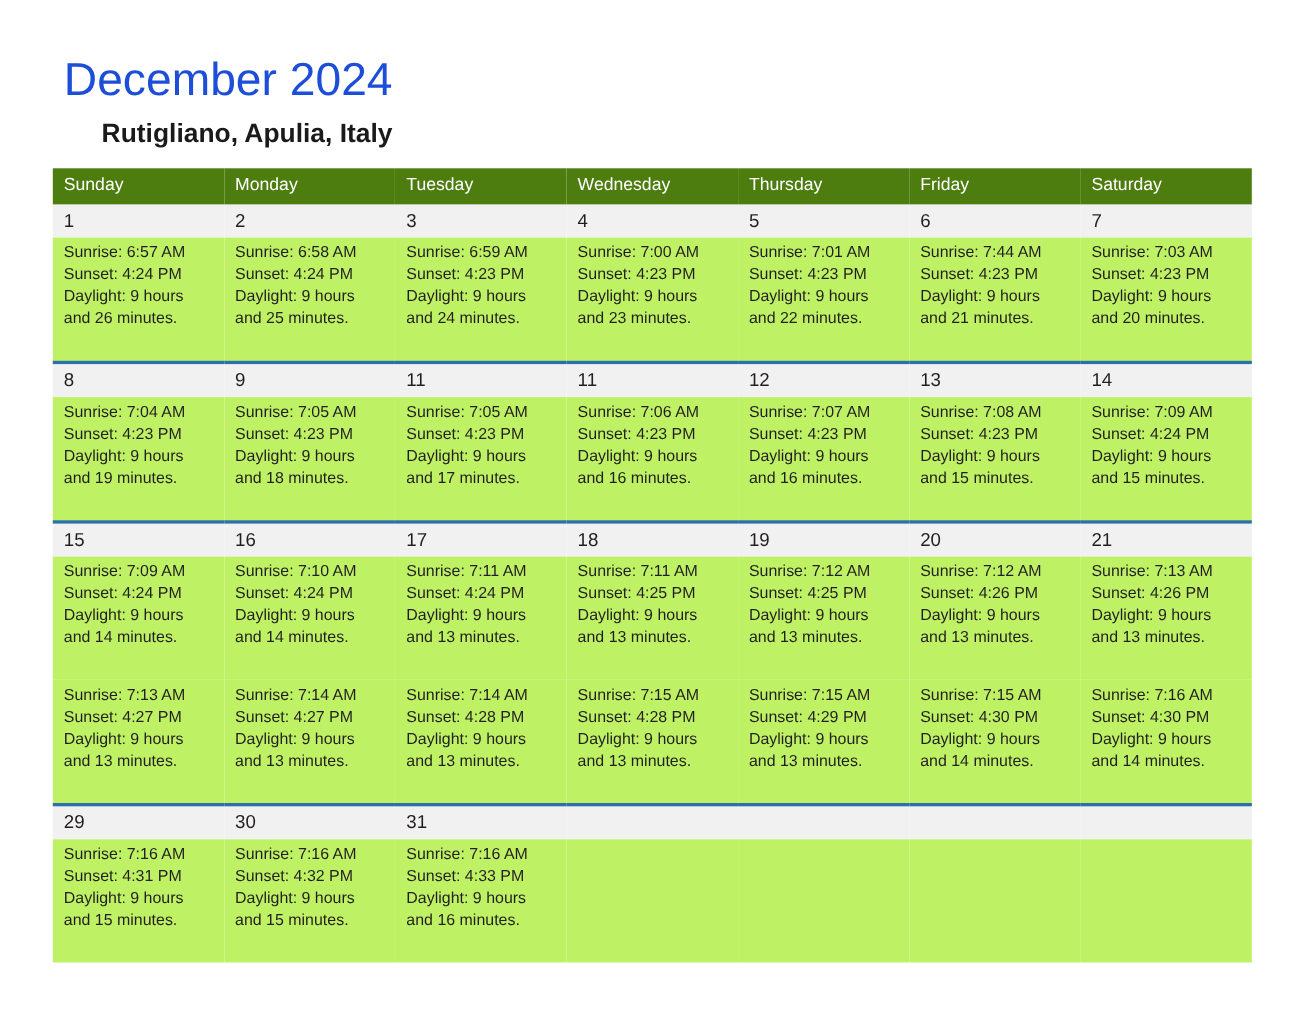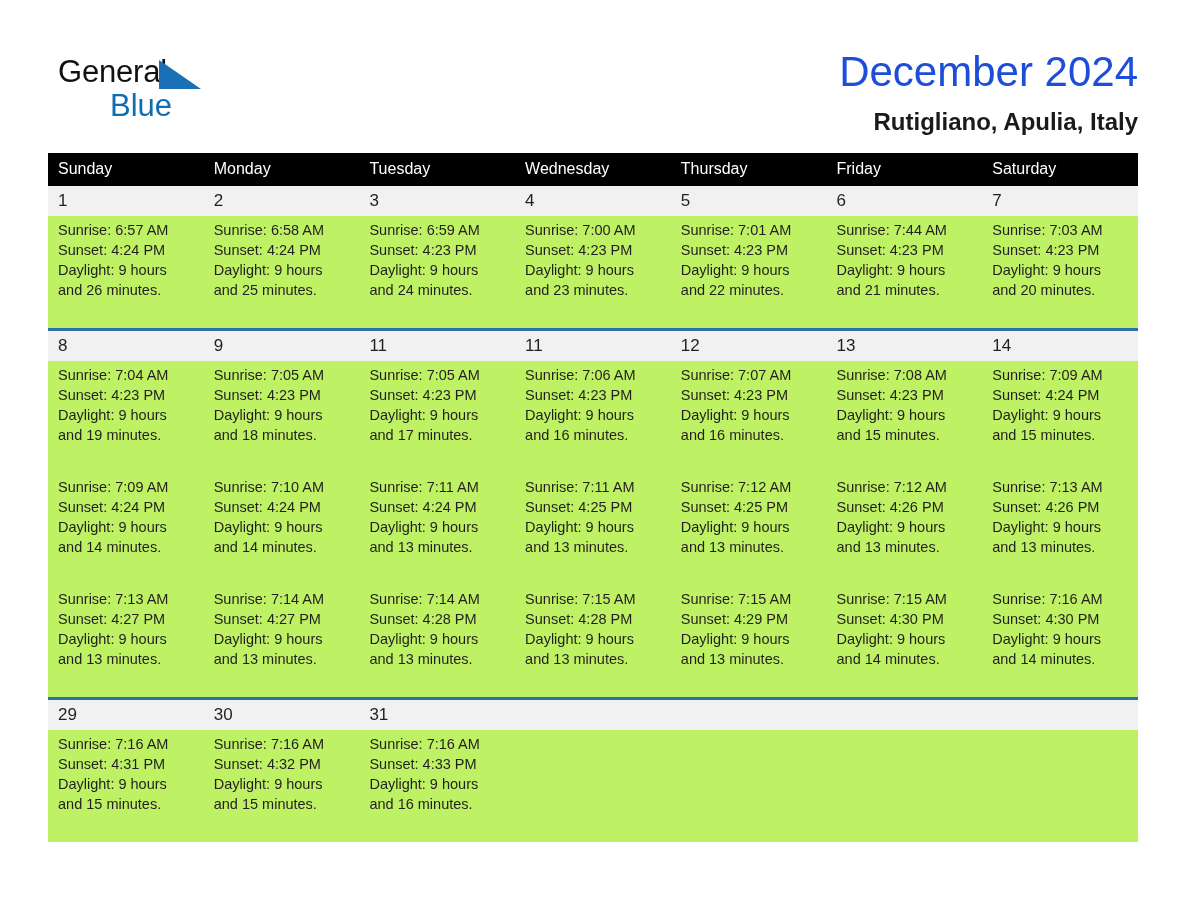--- a/index.html
+++ b/index.html
@@ -87,21 +87,21 @@
     width: 1090px;
   }
   table.cal {
     border-collapse: collapse;
     table-layout: fixed;
     width: 1090px;
   }
   table.cal col { width: 155.7px; }
 
   thead th {
-    background: #000000;
+    background: #4d7c0f;
     color: #ffffff;
     font-size: 16px;
     font-weight: 400;
     text-align: left;
     padding: 7px 0 8px 10px;
     height: 16px;
     vertical-align: middle;
   }
 
   tr.week-dates td {
@@ -128,25 +128,20 @@
     white-space: nowrap;
   }
 </style>
 </head>
 <body>
 
 <div class="page">
 
   <div class="header">
 
-    <div class="logo">
-      <span class="logo-general">General</span>
-      <span class="logo-tri"></span>
-      <span class="logo-blue">Blue</span>
-    </div>
 
     <div class="title-block">
       <div class="cal-title">December 2024</div>
       <div class="cal-subtitle">Rutigliano, Apulia, Italy</div>
     </div>
 
   </div>
 
   <div class="calendar">
     <table class="cal">
@@ -275,20 +270,29 @@
             <div class="info-line">and 15 minutes.</div>
           </td>
           <td>
             <div class="info-line">Sunrise: 7:09 AM</div>
             <div class="info-line">Sunset: 4:24 PM</div>
             <div class="info-line">Daylight: 9 hours</div>
             <div class="info-line">and 15 minutes.</div>
           </td>
         </tr>
 
+        <tr class="week-dates">
+          <td>15</td>
+          <td>16</td>
+          <td>17</td>
+          <td>18</td>
+          <td>19</td>
+          <td>20</td>
+          <td>21</td>
+        </tr>
         <tr class="week-info">
           <td>
             <div class="info-line">Sunrise: 7:09 AM</div>
             <div class="info-line">Sunset: 4:24 PM</div>
             <div class="info-line">Daylight: 9 hours</div>
             <div class="info-line">and 14 minutes.</div>
           </td>
           <td>
             <div class="info-line">Sunrise: 7:10 AM</div>
             <div class="info-line">Sunset: 4:24 PM</div>

